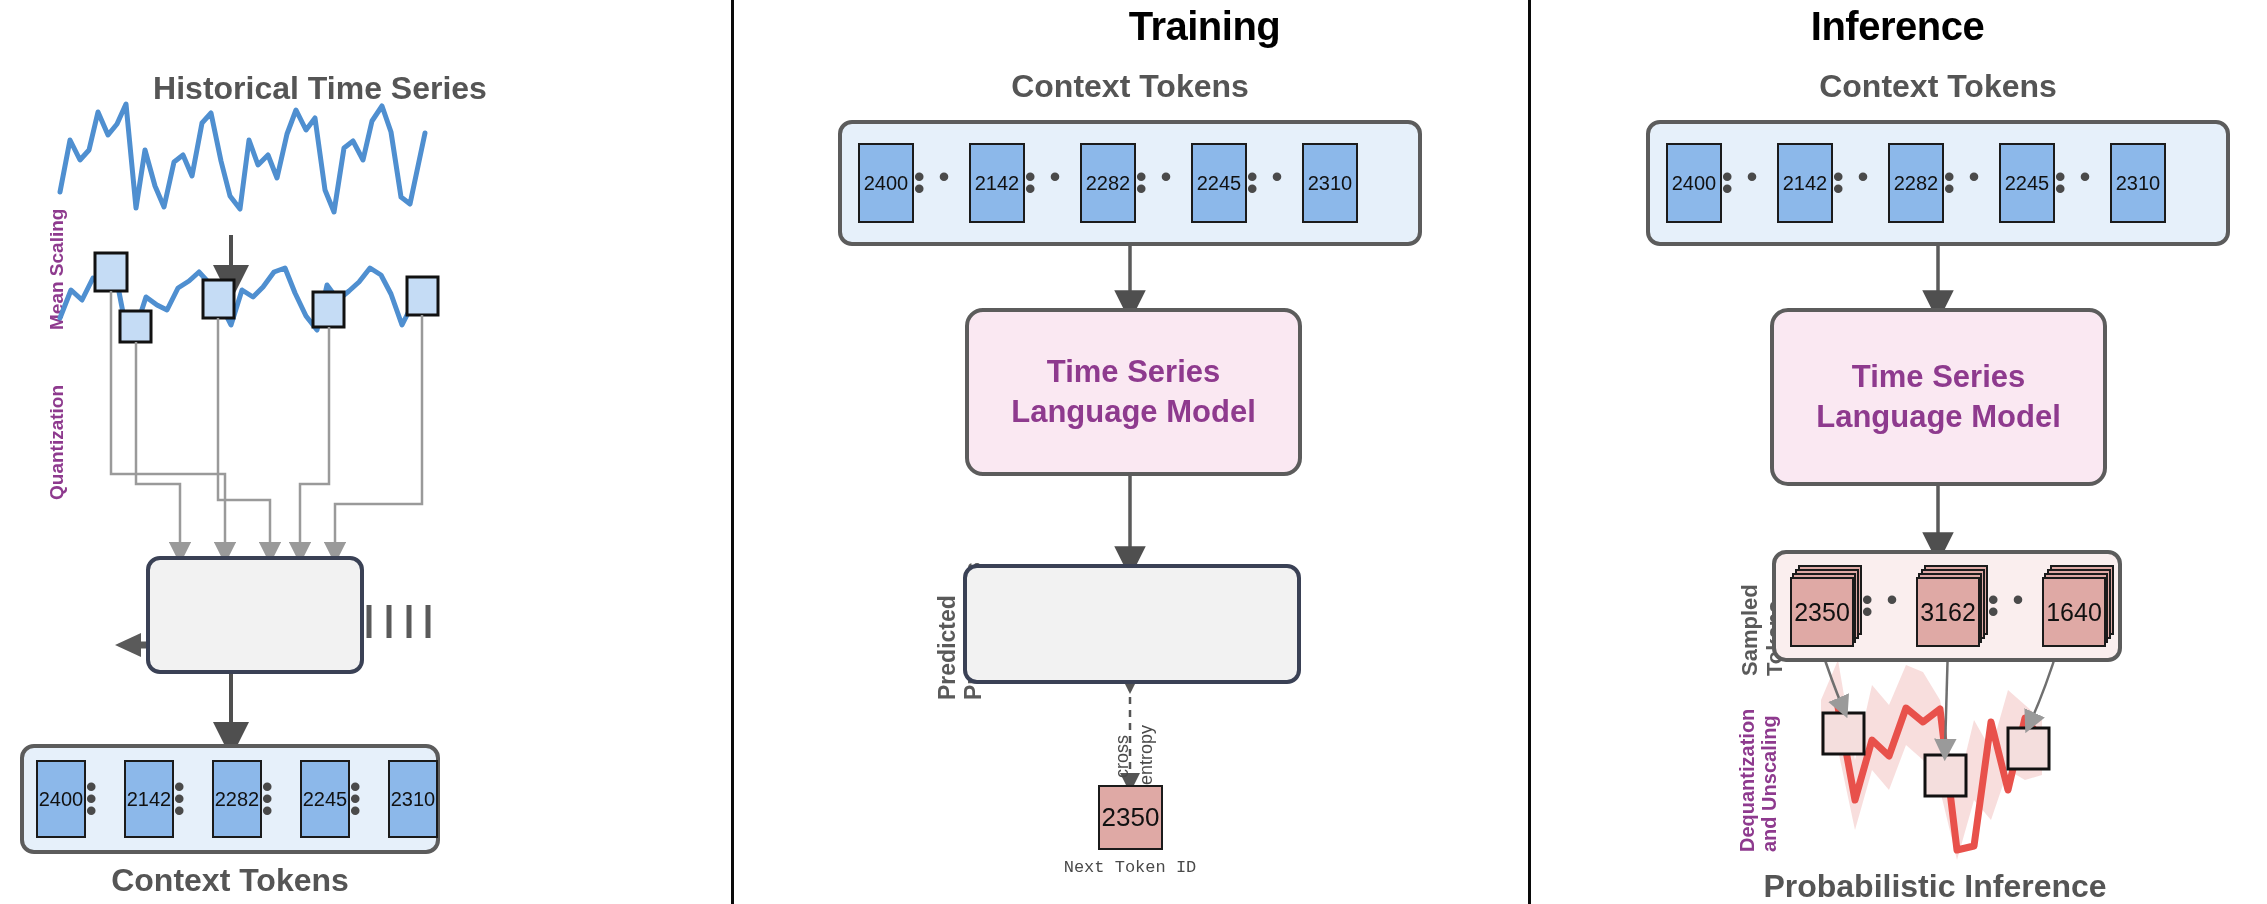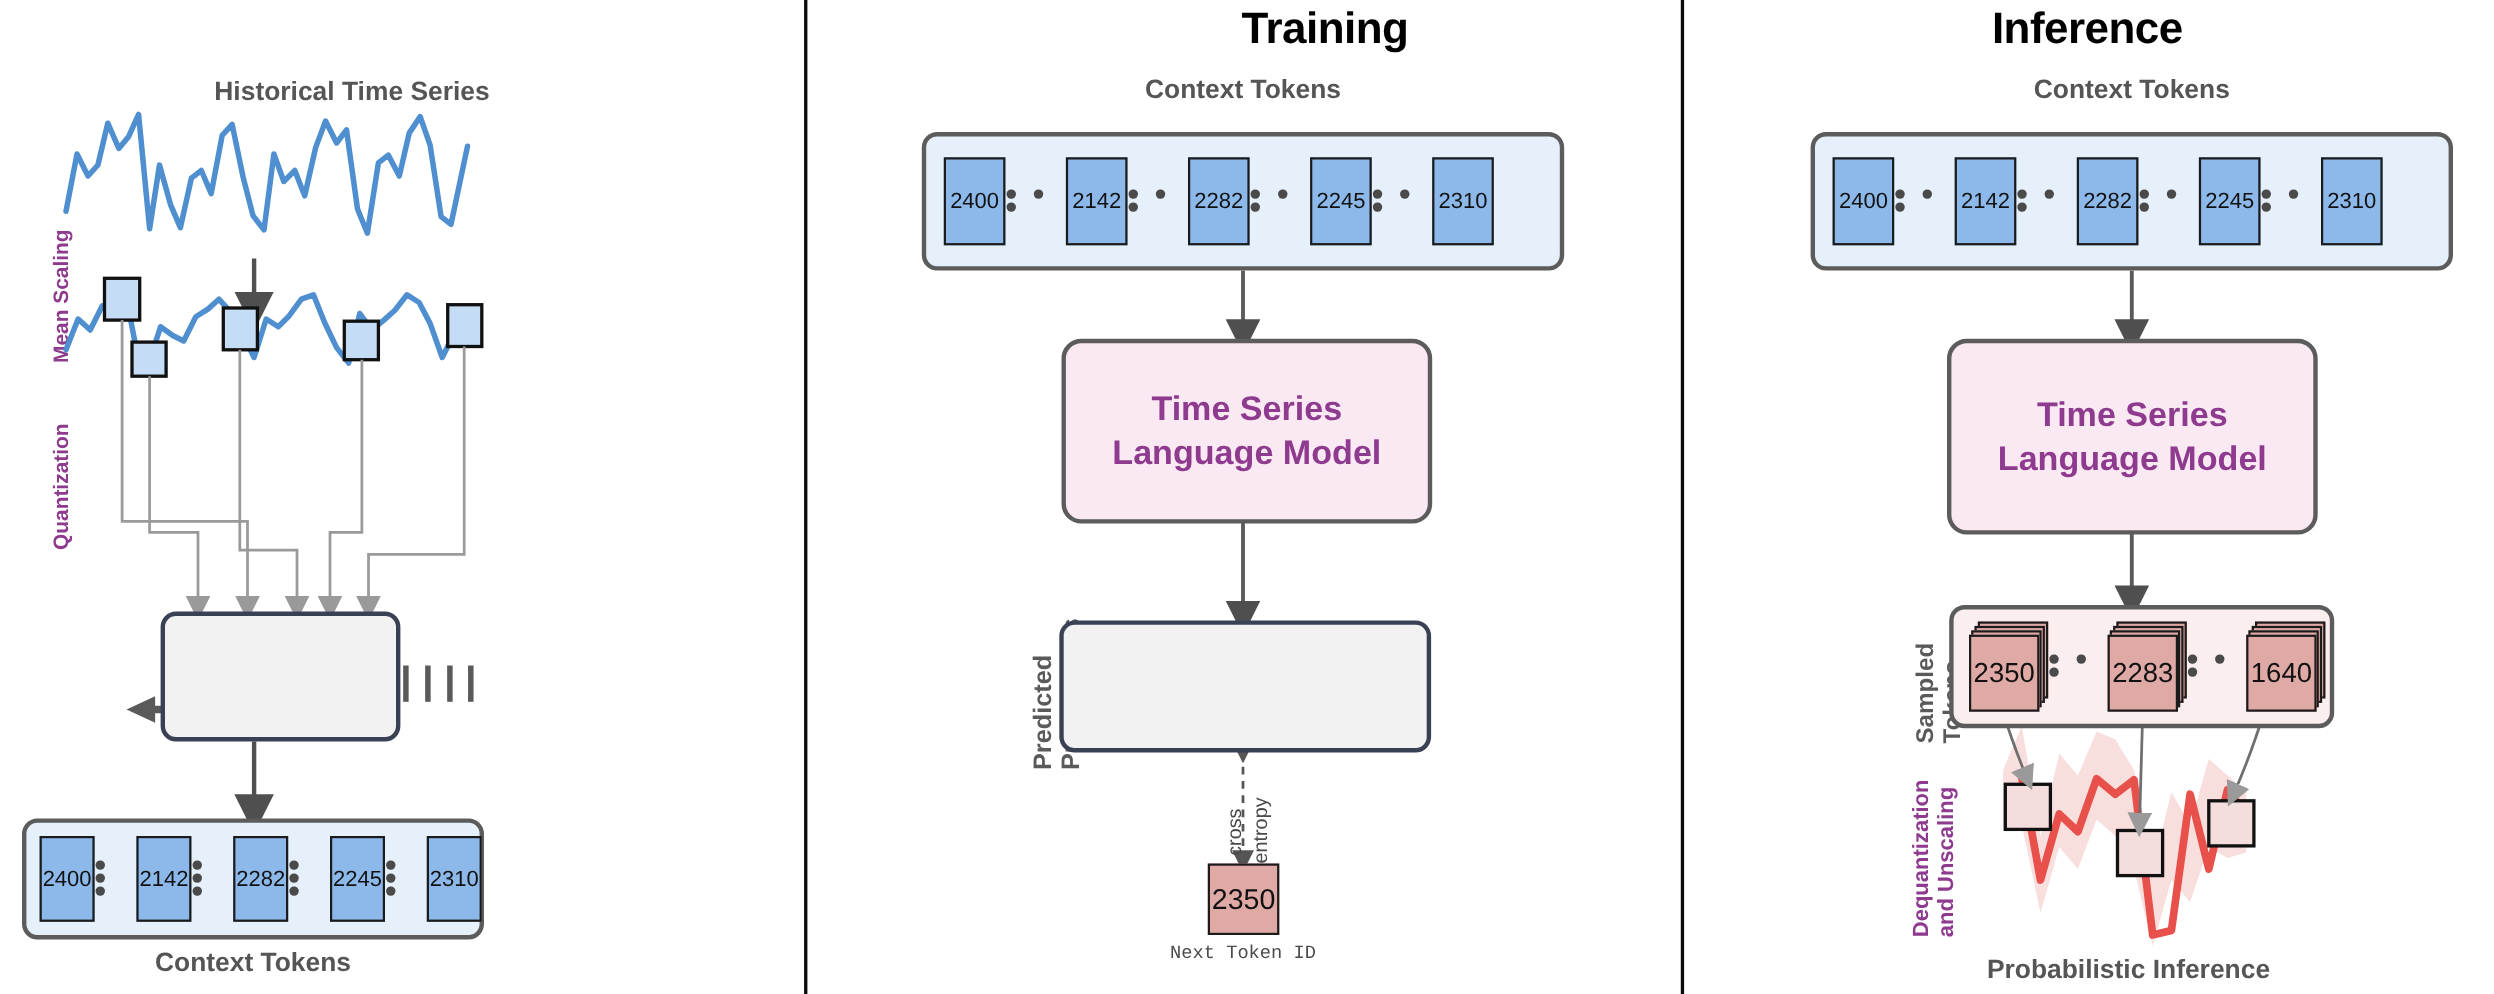--- a/index.html
+++ b/index.html
@@ -17,21 +17,21 @@
   }
 
   .panel-title {
     position: absolute; text-align: center;
     font-size: 40px; font-weight: bold; color: #000000;
     letter-spacing: -0.5px; white-space: nowrap;
   }
 
   .section-label {
     position: absolute; text-align: center;
-    font-size: 24px; font-weight: bold; color: #555555;
+    font-size: 32px; font-weight: bold; color: #555555;
     white-space: nowrap;
   }
 
   .vlabel {
     position: absolute;
     font-size: 19px; font-weight: bold; color: #8e3a8e;
     white-space: nowrap;
     transform-origin: 0 0;
     transform: rotate(-90deg);
     line-height: 1.12;
@@ -322,21 +322,21 @@
       <div class="stok-shadow" style="left:8px; top:0px; width:64px; height:70px;"></div>
       <div class="stok-shadow" style="left:5px; top:4px; width:64px; height:70px;"></div>
       <div class="stok-shadow" style="left:2px; top:8px; width:64px; height:70px;"></div>
       <div class="stok" style="position:absolute; left:0px; top:12px; width:64px; height:70px;">2350</div>
     </div>
     <div class="dots" style="width:54px;height:82px;">• • •</div>
     <div class="stok-wrap" style="width:72px;height:82px;">
       <div class="stok-shadow" style="left:8px; top:0px; width:64px; height:70px;"></div>
       <div class="stok-shadow" style="left:5px; top:4px; width:64px; height:70px;"></div>
       <div class="stok-shadow" style="left:2px; top:8px; width:64px; height:70px;"></div>
-      <div class="stok" style="position:absolute; left:0px; top:12px; width:64px; height:70px;">2283</div>
+      <div class="stok" style="position:absolute; left:0px; top:12px; width:64px; height:70px;">3162</div>
     </div>
     <div class="dots" style="width:54px;height:82px;">• • •</div>
     <div class="stok-wrap" style="width:72px;height:82px;">
       <div class="stok-shadow" style="left:8px; top:0px; width:64px; height:70px;"></div>
       <div class="stok-shadow" style="left:5px; top:4px; width:64px; height:70px;"></div>
       <div class="stok-shadow" style="left:2px; top:8px; width:64px; height:70px;"></div>
       <div class="stok" style="position:absolute; left:0px; top:12px; width:64px; height:70px;">1640</div>
     </div>
   </div>
 

